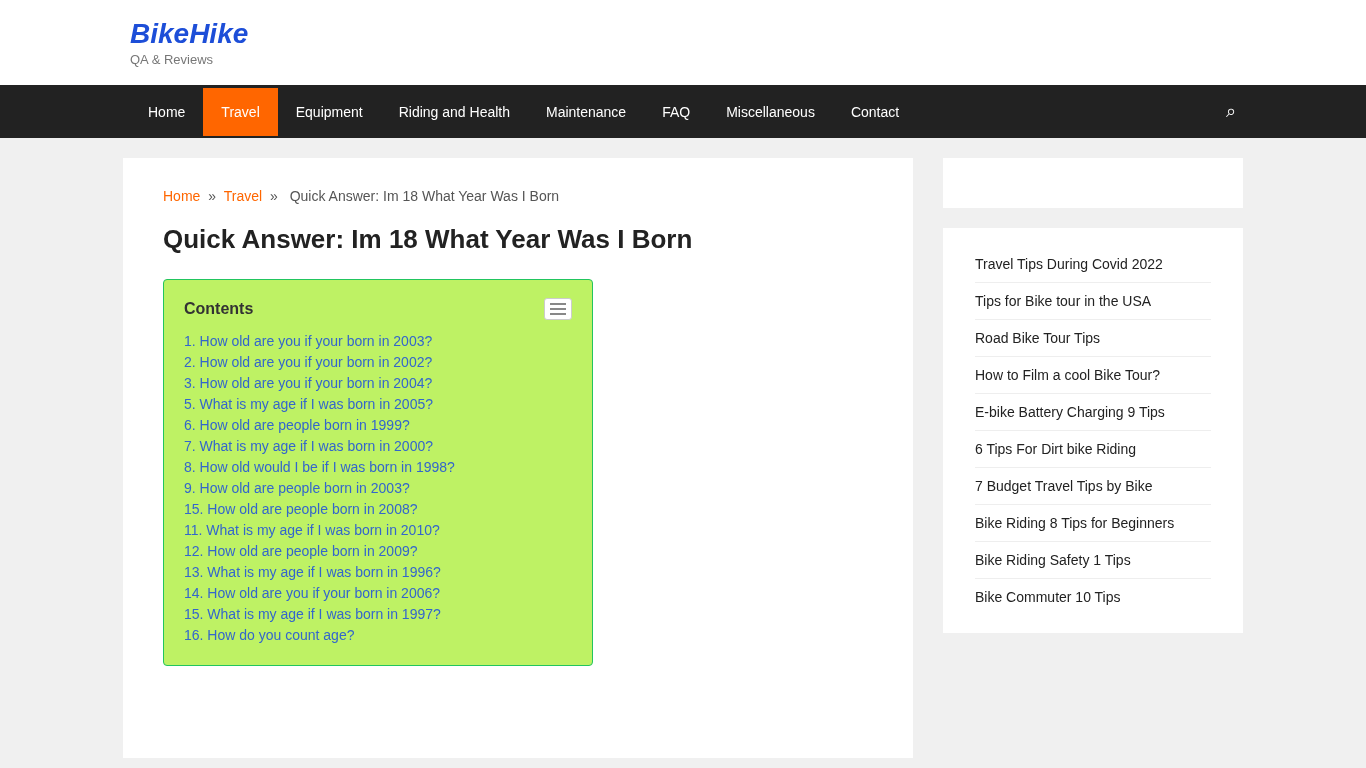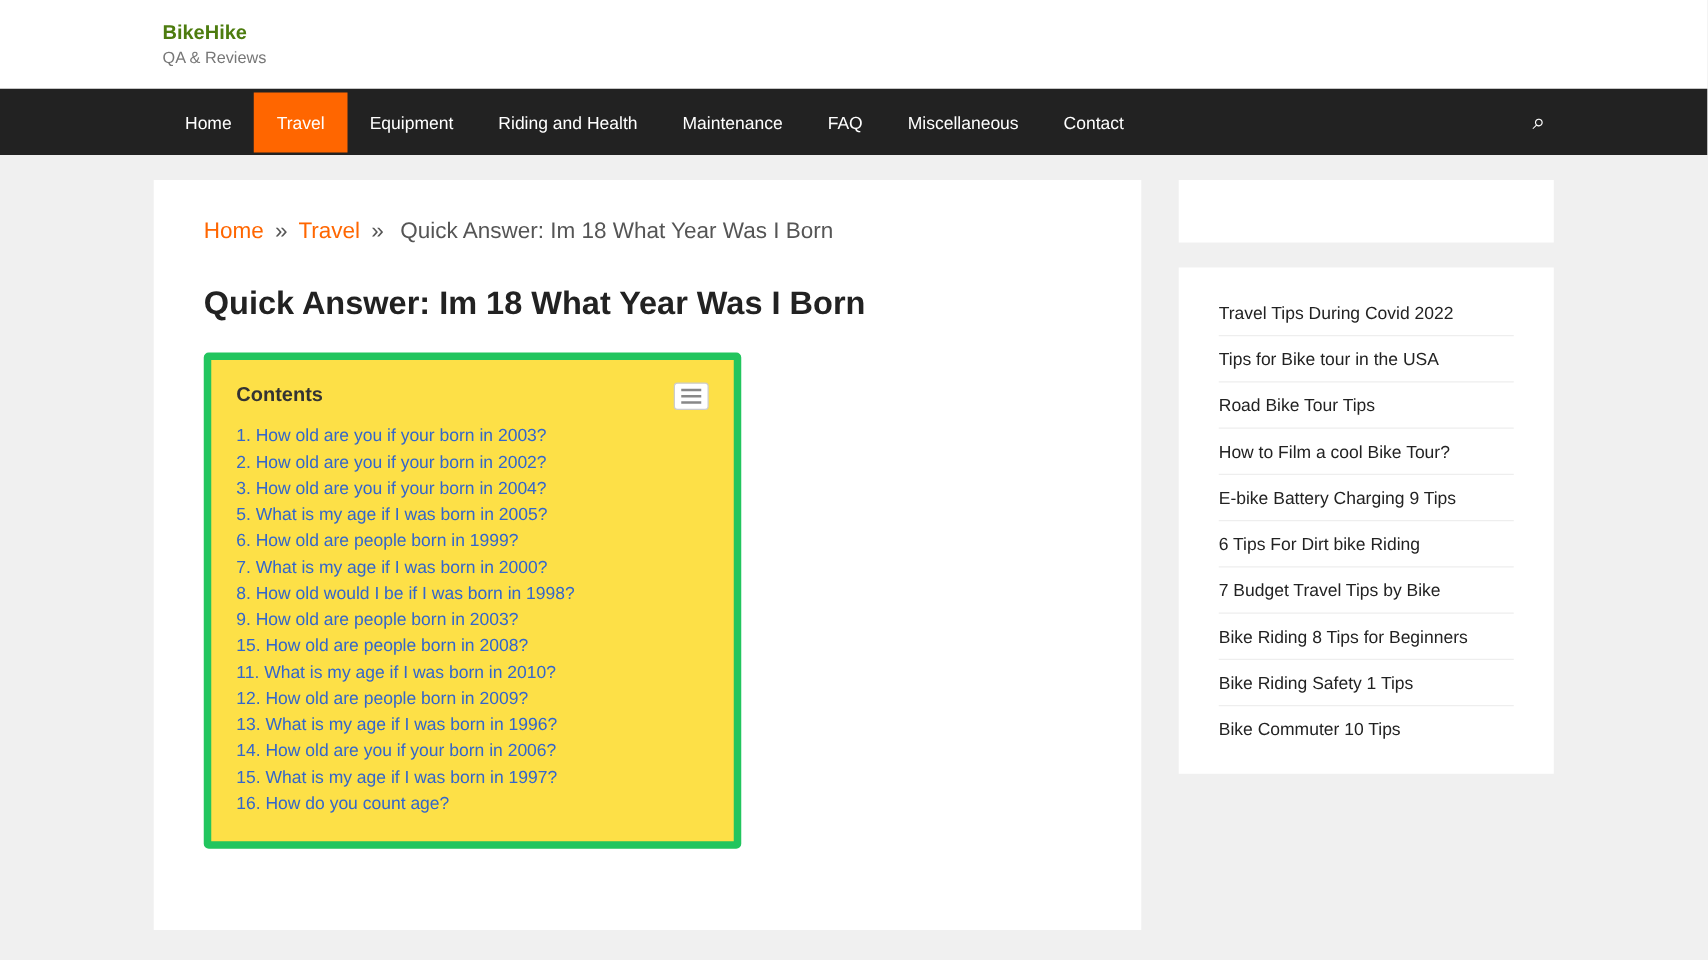--- a/index.html
+++ b/index.html
@@ -1,48 +1,48 @@
 <!DOCTYPE html>
 <html><head>
   <meta charset="utf-8">
   <style>
     * { margin: 0; padding: 0; box-sizing: border-box; }
     body { font-family: Arial, sans-serif; background: #f0f0f0; color: #333; font-size: 15px; }
 
     
     .site-header { background: #fff; padding: 18px 130px; }
-    .site-title { font-size: 16px; font-weight: bold; color: #4d7c0f; }
+    .site-title { font-size: 28px; font-weight: bold; color: #1d4ed8; font-style: italic; }
     .site-subtitle { font-size: 13px; color: #777; margin-top: 2px; }
 
     
     nav { background: #222; display: flex; align-items: center; padding: 0 130px; }
     nav a {
       color: #fff; text-decoration: none; padding: 16px 18px;
       font-size: 14px; display: inline-block;
     }
     nav a.active { background: #f60; color: #fff; }
     .nav-search { margin-left: auto; color: #fff; font-size: 18px; cursor: pointer; padding: 16px 0; }
 
     
     .page-wrap { max-width: 1140px; margin: 0 auto; padding: 20px 10px; display: flex; gap: 30px; }
     .main-content { flex: 1; background: #fff; padding: 30px 40px 40px; min-height: 600px; }
     .sidebar { width: 300px; }
 
     
-    .breadcrumb { font-size: 18px; margin-bottom: 32px; color: #555; }
+    .breadcrumb { font-size: 14px; margin-bottom: 20px; color: #555; }
     .breadcrumb a { color: #f60; text-decoration: none; }
     .breadcrumb span { margin: 0 4px; }
 
     
     .article-title { font-size: 26px; font-weight: bold; color: #222; margin-bottom: 24px; }
 
     
     .toc-box {
-      border: 6px solid #22c55e;
-      background: #fde047;
+      border: 1px solid #22c55e;
+      background: #bef264;
       border-radius: 4px;
       padding: 18px 20px;
       max-width: 430px;
     }
     .toc-header {
       display: flex; justify-content: space-between; align-items: center;
       margin-bottom: 12px;
     }
     .toc-title { font-size: 16px; font-weight: bold; color: #333; }
     .toc-icon {

